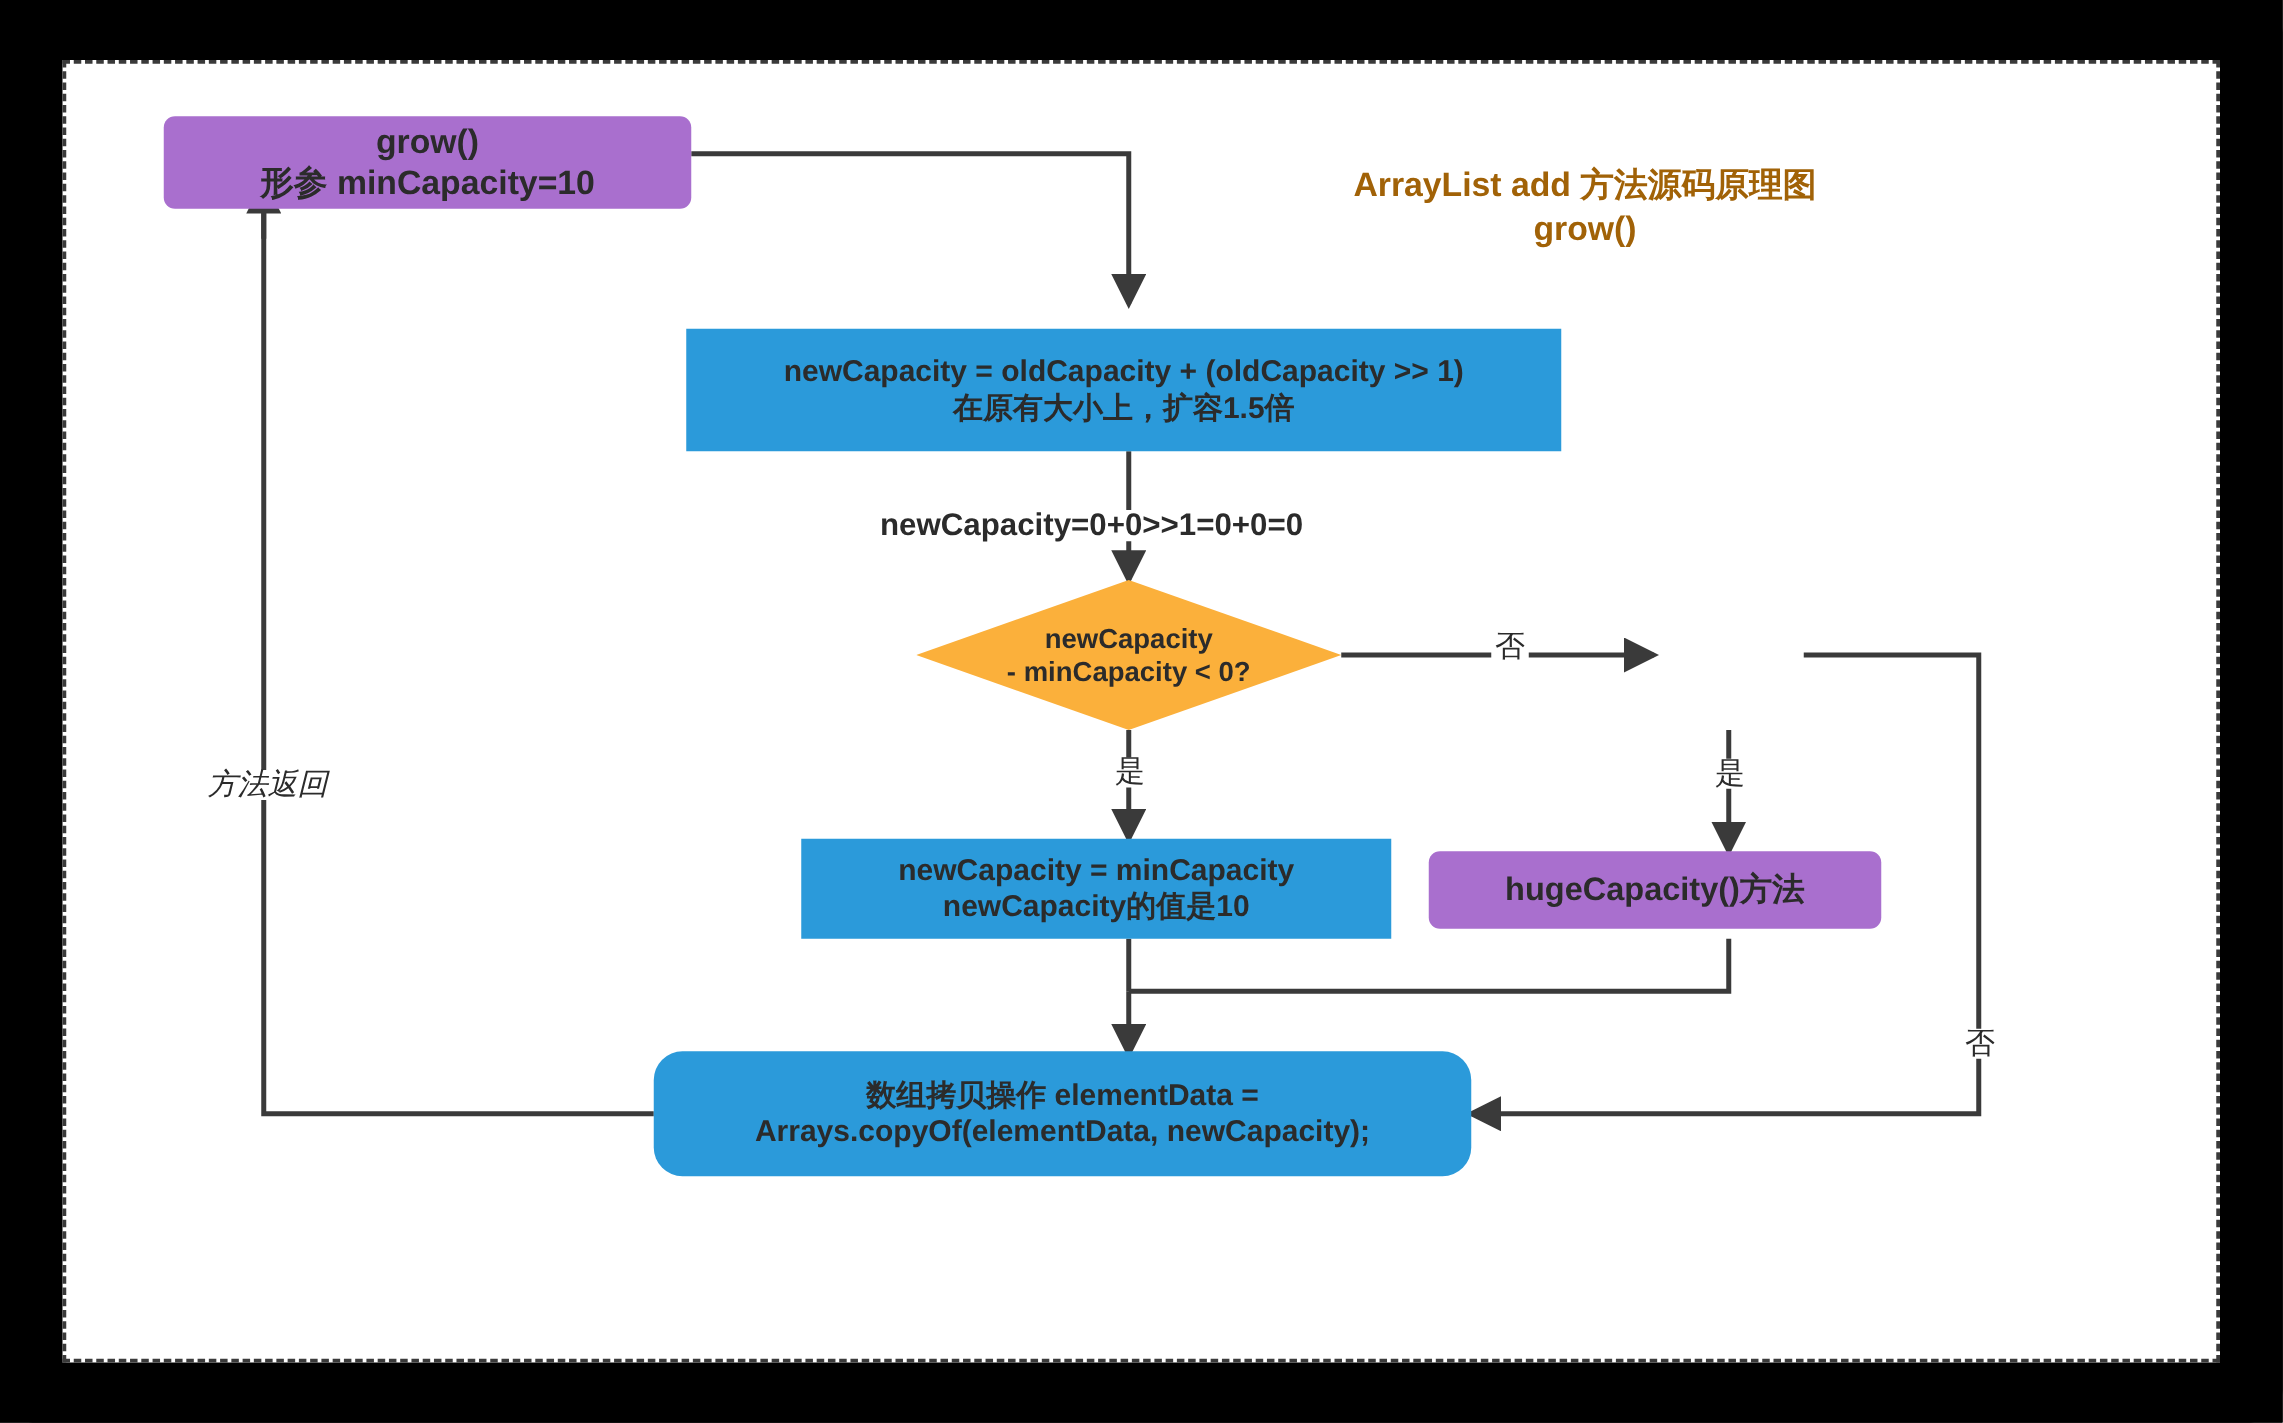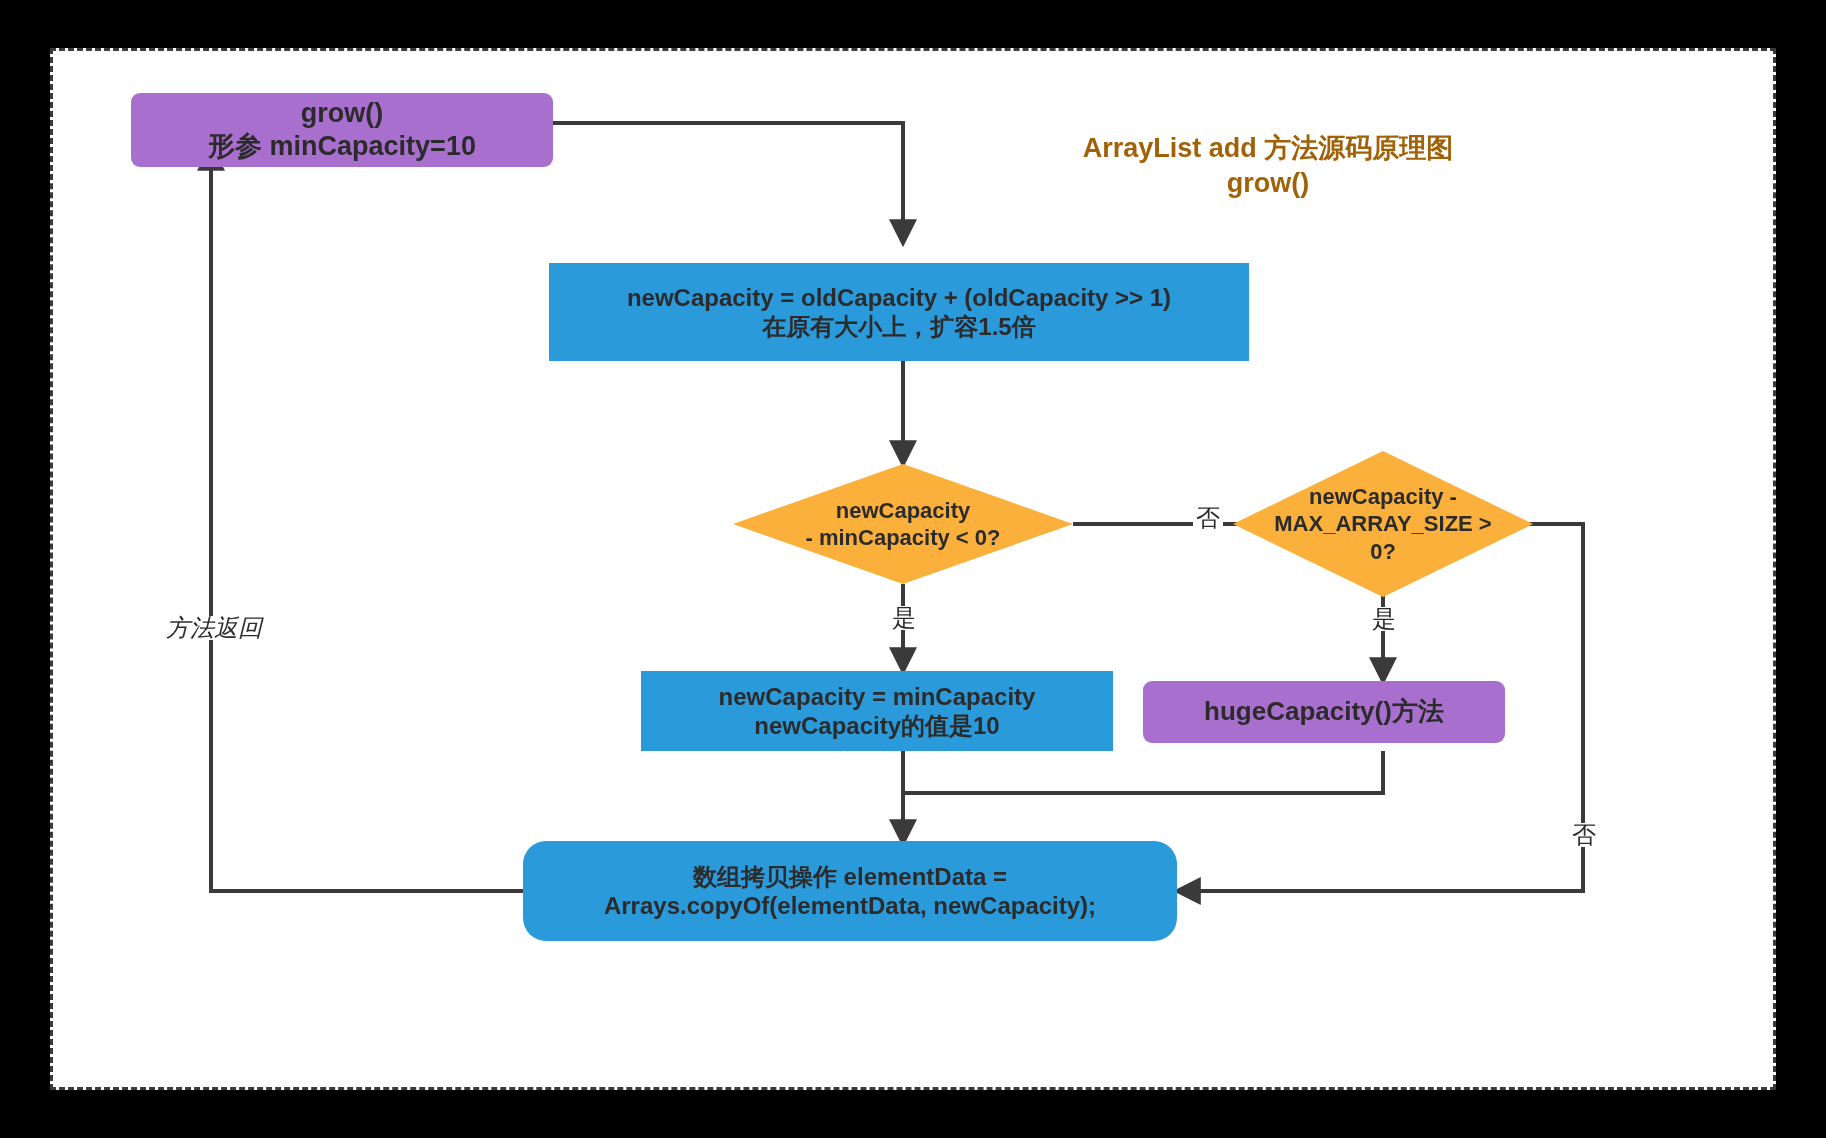--- a/index.html
+++ b/index.html
@@ -147,39 +147,32 @@
 
     <div id="title" style="left:1000px; top:80px; width:430px; font-size:27px;">ArrayList add 方法源码原理图
 grow()</div>
 
     <div class="node purple" style="left:78px; top:42px; width:422px; height:74px; font-size:27px;">grow()
 形参 minCapacity=10</div>
 
     <div class="node blue" style="left:496px; top:212px; width:700px; height:98px; font-size:24px;">newCapacity = oldCapacity + (oldCapacity &gt;&gt; 1)
 在原有大小上，扩容1.5倍</div>
 
+    <div class="edge-label bold" style="left:648px; top:357px; font-size:25px;">newCapacity=0+0&gt;&gt;1=0+0=0</div>
 
     <div class="diamond-wrap" style="left:680px; top:413px; width:340px; height:120px;">
       <svg width="340" height="120" viewBox="0 0 340 120">
         <polygon points="170,0 340,60 170,120 0,60" fill="#fbb03b"></polygon>
       </svg>
       <div class="diamond-label" style="font-size:22px;">newCapacity
 - minCapacity &lt; 0?</div>
     </div>
 
     <div class="edge-label" style="left:1140px; top:455px; font-size:24px;">否</div>
 
-    <div class="diamond-wrap" style="left:1180px; top:400px; width:300px; height:146px;">
-      <svg width="300" height="146" viewBox="0 0 300 146">
-        <polygon points="150,0 300,73 150,146 0,73" fill="#fbb03b"></polygon>
-      </svg>
-      <div class="diamond-label" style="font-size:22px;">newCapacity -
-MAX_ARRAY_SIZE &gt;
-0?</div>
-    </div>
 
     <div class="edge-label" style="left:836px; top:555px; font-size:24px;">是</div>
 
     <div class="edge-label" style="left:1316px; top:556px; font-size:24px;">是</div>
 
     <div class="node blue" style="left:588px; top:620px; width:472px; height:80px; font-size:24px;">newCapacity = minCapacity
 newCapacity的值是10</div>
 
     <div class="node purple" style="left:1090px; top:630px; width:362px; height:62px; font-size:26px;">hugeCapacity()方法</div>
 

